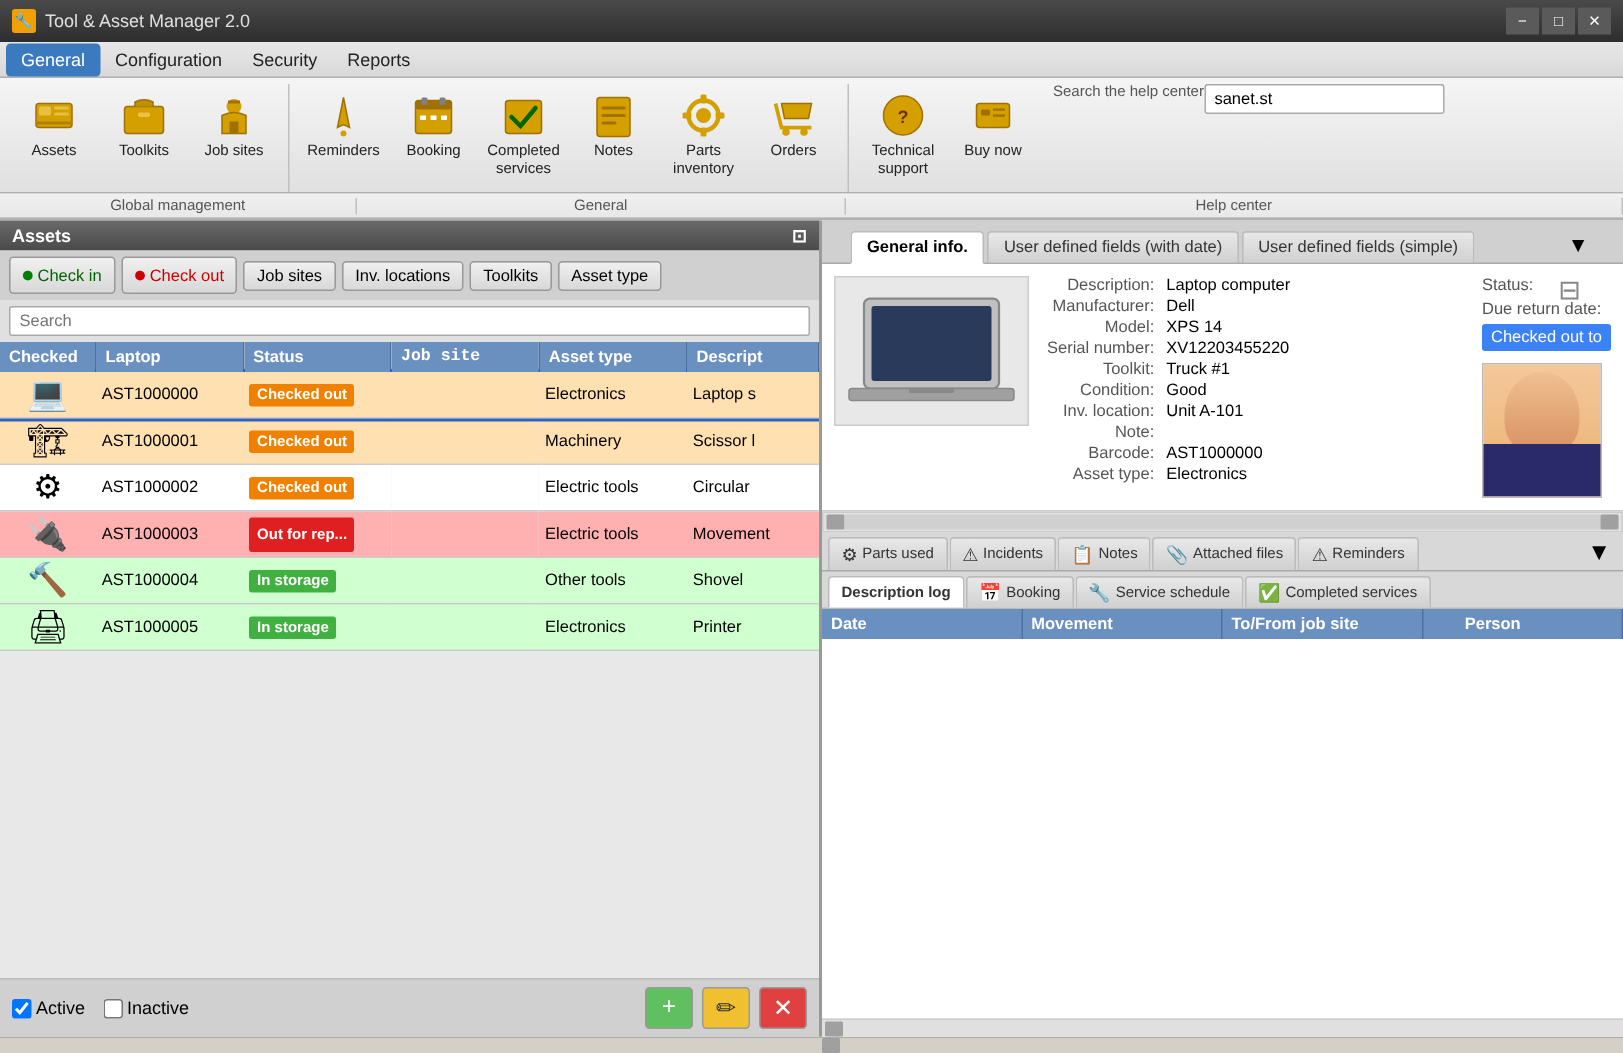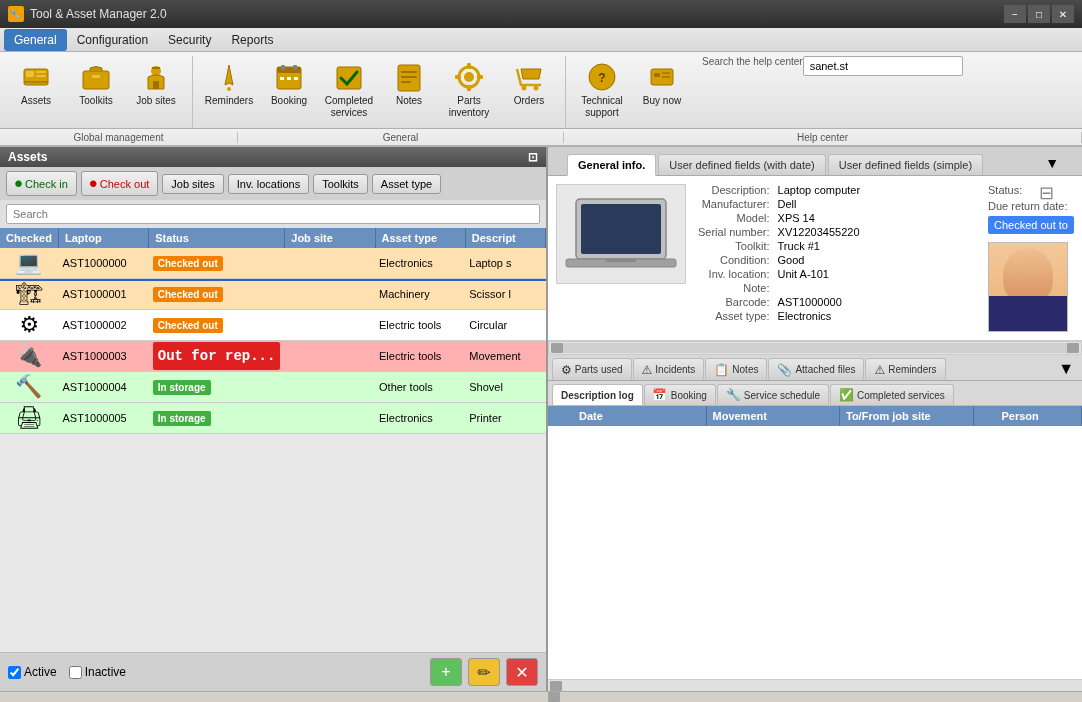--- a/index.html
+++ b/index.html
@@ -387,21 +387,21 @@
     .person-body {
       width: 80px; height: 35px;
       background: #2a2a6a;
       position: absolute;
       bottom: 0;
     }
 
     .col-w-pic { width: 58px; }
     .col-w-barcode { width: 90px; }
     .col-w-status { width: 90px; }
-    .col-w-jobsite { width: 90px; }
+    .col-w-jobsite { width: 90px; font-family: Liberation Mono, monospace; }
     .col-w-type { width: 90px; }
     .col-w-desc { width: 80px; }
   </style>
 </head>
 <body>
 
 <div class="title-bar">
   <div class="title-bar-left">
     <div class="title-bar-icon">🔧</div>
     <span class="title-bar-text">Tool &amp; Asset Manager 2.0</span>
@@ -631,21 +631,21 @@
       <span style="padding:2px 5px;border-radius:2px;font-size:10px;font-weight:bold;white-space:nowrap;background:#f08000;color:white;">Checked out</span>
     </td>
     <td></td>
     <td>Electric tools</td>
     <td>Circular</td>
   </tr>
             <tr style="background: rgb(255, 176, 176);">
     <td style="text-align:center;font-size:22px;">🔌</td>
     <td>AST1000003</td>
     <td>
-      <span style="padding:6px 5px;border-radius:2px;font-size:14px;font-weight:bold;white-space:nowrap;background:#e02020;color:white;font-family:Liberation Mono, monospace;">Out for rep...</span>
+      <span style="padding:6px 5px;border-radius:2px;font-size:10px;font-weight:bold;white-space:nowrap;background:#e02020;color:white;">Out for rep...</span>
     </td>
     <td></td>
     <td>Electric tools</td>
     <td>Movement</td>
   </tr>
             <tr style="background: rgb(208, 255, 208);">
     <td style="text-align:center;font-size:22px;">🔨</td>
     <td>AST1000004</td>
     <td>
       <span style="padding:2px 5px;border-radius:2px;font-size:10px;font-weight:bold;white-space:nowrap;background:#40b040;color:white;">In storage</span>
@@ -784,21 +784,21 @@
           <span>🔧</span> Service schedule
         </div>
         <div class="btab">
           <span>✅</span> Completed services
         </div>
       </div>
     </div>
 
     <div class="transaction-area">
       <div class="trans-header">
-        <div class="trans-col" style="width:25%;margin-left:25px;">Date</div>
+        <div class="trans-col" style="width:25%;">Date</div>
         <div class="trans-col" style="width:25%;">Movement</div>
         <div class="trans-col" style="width:25%;">To/From job site</div>
         <div class="trans-col" style="flex:1;padding-left:28px;">Person</div>
       </div>
       <div class="trans-body"></div>
       <div class="trans-scroll">
         <div style="width:12px;height:10px;background:#a0a0a0;margin-left:2px;margin-top:1px;border-radius:1px;"></div>
         <div style="flex:1;"></div>
         <div style="width:12px;height:10px;background:#a0a0a0;margin-right:2px;margin-top:1px;border-radius:1px;"></div>
       </div>

